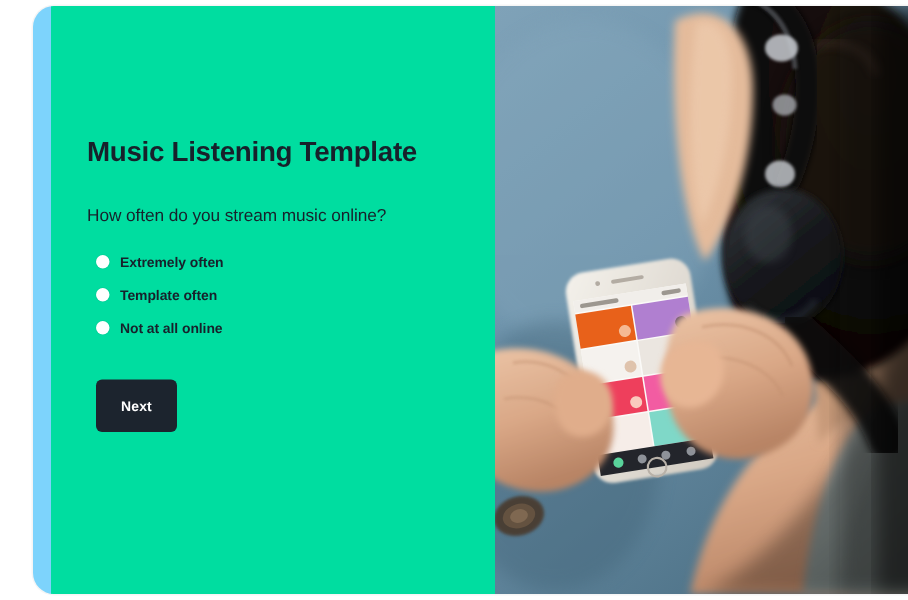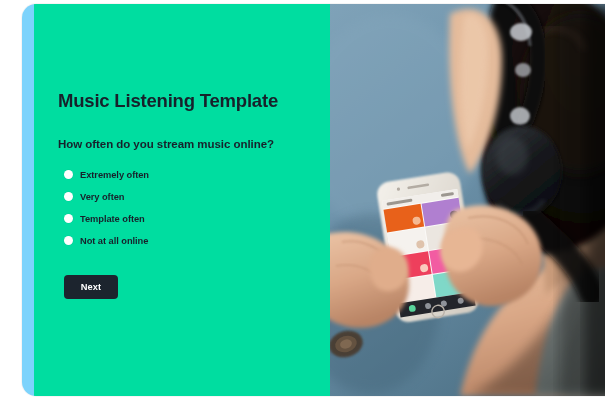--- a/index.html
+++ b/index.html
@@ -46,21 +46,21 @@
     font-size: 18.5px;
     font-weight: bold;
     color: #17212B;
     letter-spacing: -0.2px;
     margin: 0 0 26px 0;
     line-height: 1.2;
   }
 
   .form-question {
     font-size: 11.5px;
-    font-weight: bold;
+    font-weight: normal;
     color: #17212B;
     margin: 0 0 14px 0;
     letter-spacing: -0.05px;
   }
 
   .options-list {
     margin: 0;
     padding: 0;
     list-style: none;
   }
@@ -89,21 +89,21 @@
     font-weight: bold;
     color: #17212B;
     letter-spacing: -0.05px;
     white-space: nowrap;
   }
 
   .next-button {
     margin-top: 24px;
     margin-left: 6px;
     width: 54px;
-    height: 24px;
+    height: 35px;
     border: none;
     border-radius: 4px;
     background: #1C242E;
     color: #ffffff;
     font-family: "Liberation Sans", sans-serif;
     font-size: 9.3px;
     font-weight: bold;
     letter-spacing: 0.1px;
     cursor: pointer;
     padding: 0;
@@ -134,24 +134,20 @@
 
       <div class="form-question">How often do you stream music online?</div>
 
       <ul class="options-list">
         <li class="option-row">
           <span class="radio-dot"></span>
           <span class="option-label">Extremely often</span>
         </li>
         <li class="option-row">
           <span class="radio-dot"></span>
-          <span class="option-label">Very often</span>
-        </li>
-        <li class="option-row">
-          <span class="radio-dot"></span>
           <span class="option-label">Template often</span>
         </li>
         <li class="option-row">
           <span class="radio-dot"></span>
           <span class="option-label">Not at all online</span>
         </li>
       </ul>
 
       <button class="next-button">Next</button>
     </div>

